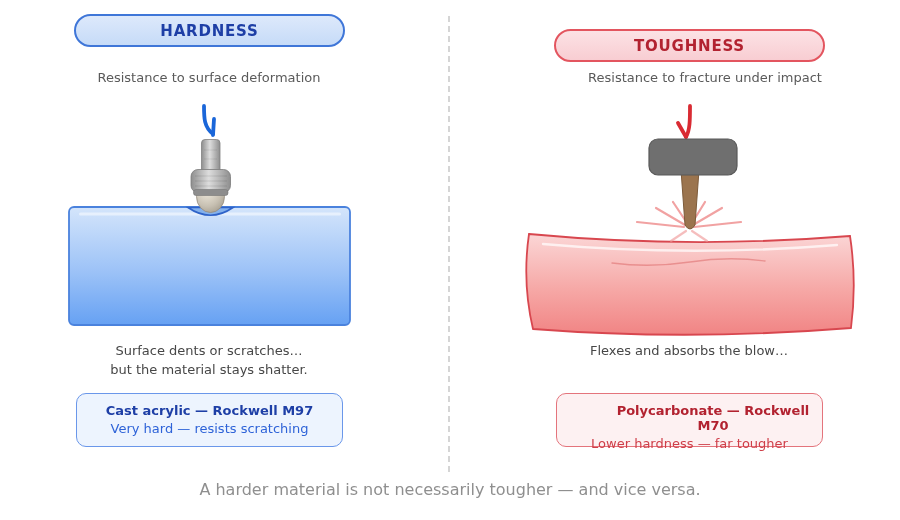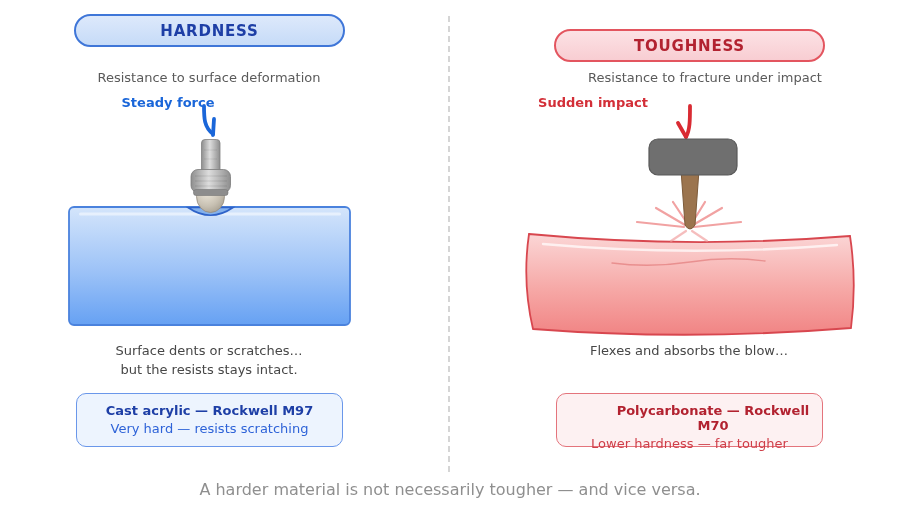--- a/index.html
+++ b/index.html
@@ -110,35 +110,33 @@
     <g>
       <path d="M 681,170 L 699,170 L 695,225 Q 690,233 685,225 Z" fill="#9b744e" stroke="#7d5b3a" stroke-width="1"></path>
       <rect x="649" y="139" width="88" height="36" rx="9" fill="#6f6f6f" stroke="#595959" stroke-width="1.2"></rect>
     </g>
   </svg>
 
   <div class="pill blue">
     <span>HARDNESS</span>
   </div>
   <div class="subtitle l">Resistance to surface deformation</div>
-  <div class="force blue">Steady force</div>
   <div class="caption l">
     <span>Surface dents or scratches…</span><br>
-    <span>but the resists stays intact.</span>
+    <span>but the material stays shatter.</span>
   </div>
   <div class="infobox blue">
     <div class="t">Cast acrylic — Rockwell M97</div>
     <div class="s">Very hard — resists scratching</div>
   </div>
 
   <div class="pill red">
     <span>TOUGHNESS</span>
   </div>
   <div class="subtitle r">Resistance to fracture under impact</div>
-  <div class="force red">Sudden impact</div>
   <div class="caption r">
     <span>Flexes and absorbs the blow…</span><br>
   </div>
   <div class="infobox red">
     <div class="t">Polycarbonate — Rockwell M70</div>
     <div class="s">Lower hardness — far tougher</div>
   </div>
 
   <div class="divider"></div>
   <div class="footer">A harder material is not necessarily tougher — and vice versa.</div>

